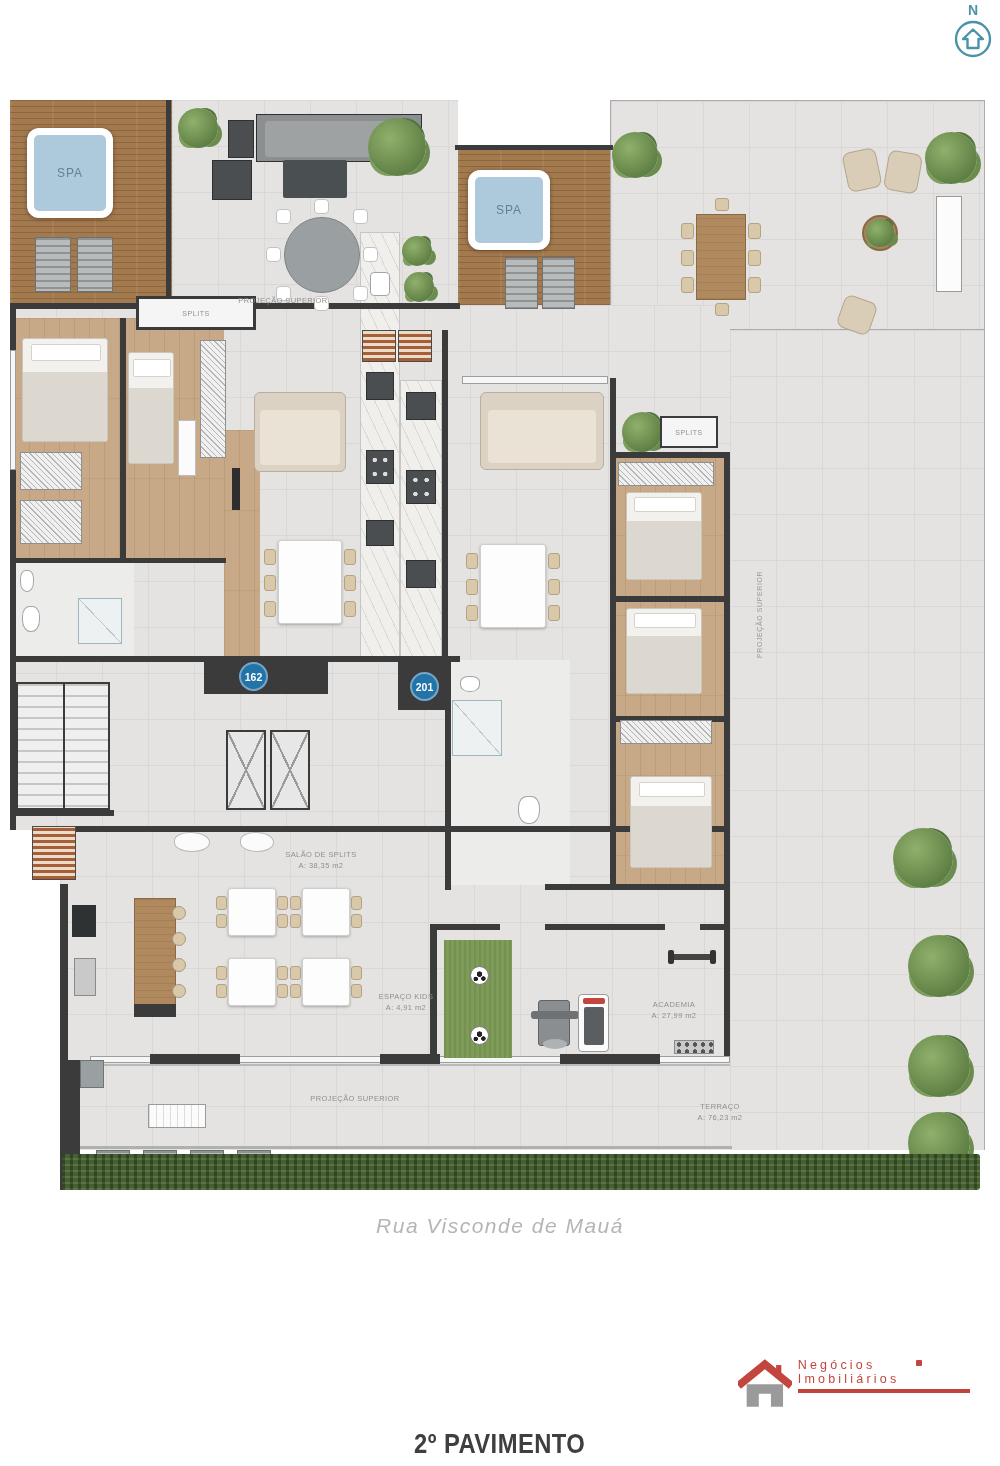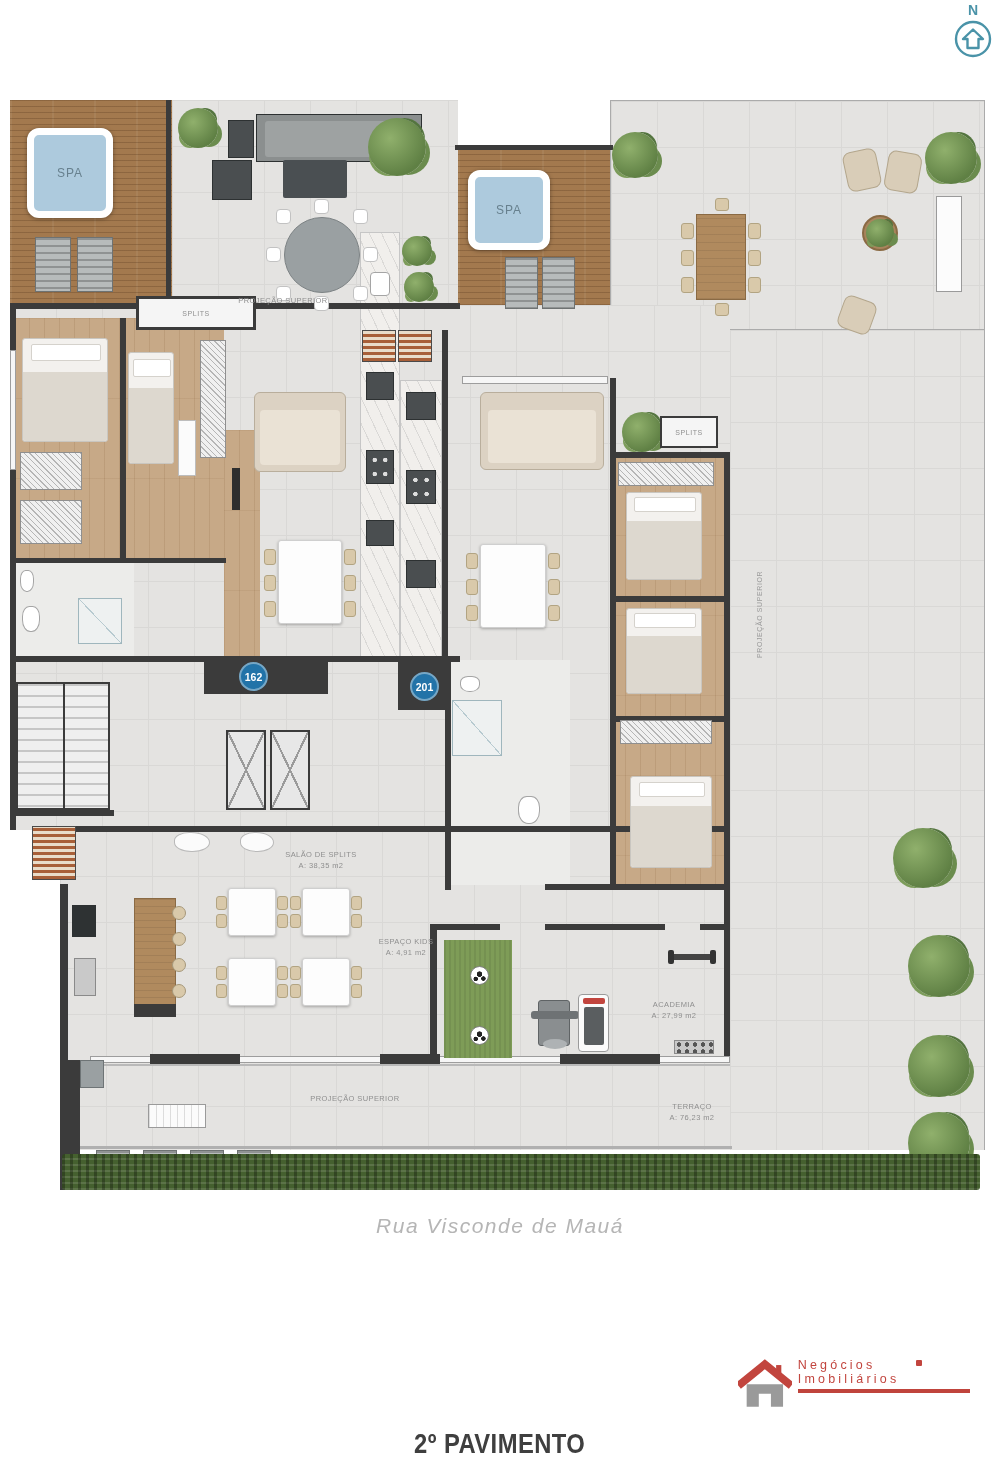--- a/index.html
+++ b/index.html
@@ -306,35 +306,35 @@
 <div class="abs wtable ptable" style="left:302px;top:958px;width:48px;height:48px">
   <i class="chair"></i>
     <i class="chair"></i>
   <i class="chair"></i>
     <i class="chair"></i>
 </div>
 
 <div class="abs lawn" style="left:444px;top:940px;width:68px;height:118px"></div>
 <div class="abs ball" style="left:470px;top:966px;width:19px;height:19px"></div>
 <div class="abs ball" style="left:470px;top:1026px;width:19px;height:19px"></div>
-<div class="abs lbl" style="left:372px;top:937px;width:68px">
+<div class="abs lbl" style="left:372px;top:992px;width:68px">
   <div>ESPAÇO KIDS</div>
   <div>A: 4,91 m2</div>
 </div>
 
 <div class="abs lbl" style="left:630px;top:1000px;width:88px">
   <div>ACADEMIA</div>
   <div>A: 27,99 m2</div>
 </div>
 <div class="abs gymmach" style="left:538px;top:1000px;width:32px;height:46px"></div>
 <div class="abs tread" style="left:578px;top:994px;width:31px;height:58px"></div>
 <div class="abs barbell" style="left:670px;top:954px;width:44px;height:6px"></div>
 <div class="abs dbrack" style="left:674px;top:1040px;width:40px;height:14px"></div>
 
-<div class="abs lbl" style="left:648px;top:1102px;width:88px">
+<div class="abs lbl" style="left:676px;top:1102px;width:88px">
   <div>TERRAÇO</div>
   <div>A: 76,23 m2</div>
 </div>
 <div class="abs" style="left:80px;top:1060px;width:24px;height:28px;background:#9aa0a2;border:1px solid #6e7476"></div>
 <div class="abs" style="left:148px;top:1104px;width:58px;height:24px;background:#fbfbfb;border:1.5px solid #9a9a9a;background-image:repeating-linear-gradient(90deg,rgba(0,0,0,.12) 0 1px,transparent 1px 7px)"></div>
 <div class="abs lounger" style="left:96px;top:1150px;width:34px;height:14px"></div>
 <div class="abs lounger" style="left:143px;top:1150px;width:34px;height:14px"></div>
 <div class="abs lounger" style="left:190px;top:1150px;width:34px;height:14px"></div>
 <div class="abs lounger" style="left:237px;top:1150px;width:34px;height:14px"></div>
 <div class="abs hedge" style="left:62px;top:1154px;width:918px;height:36px"></div>

